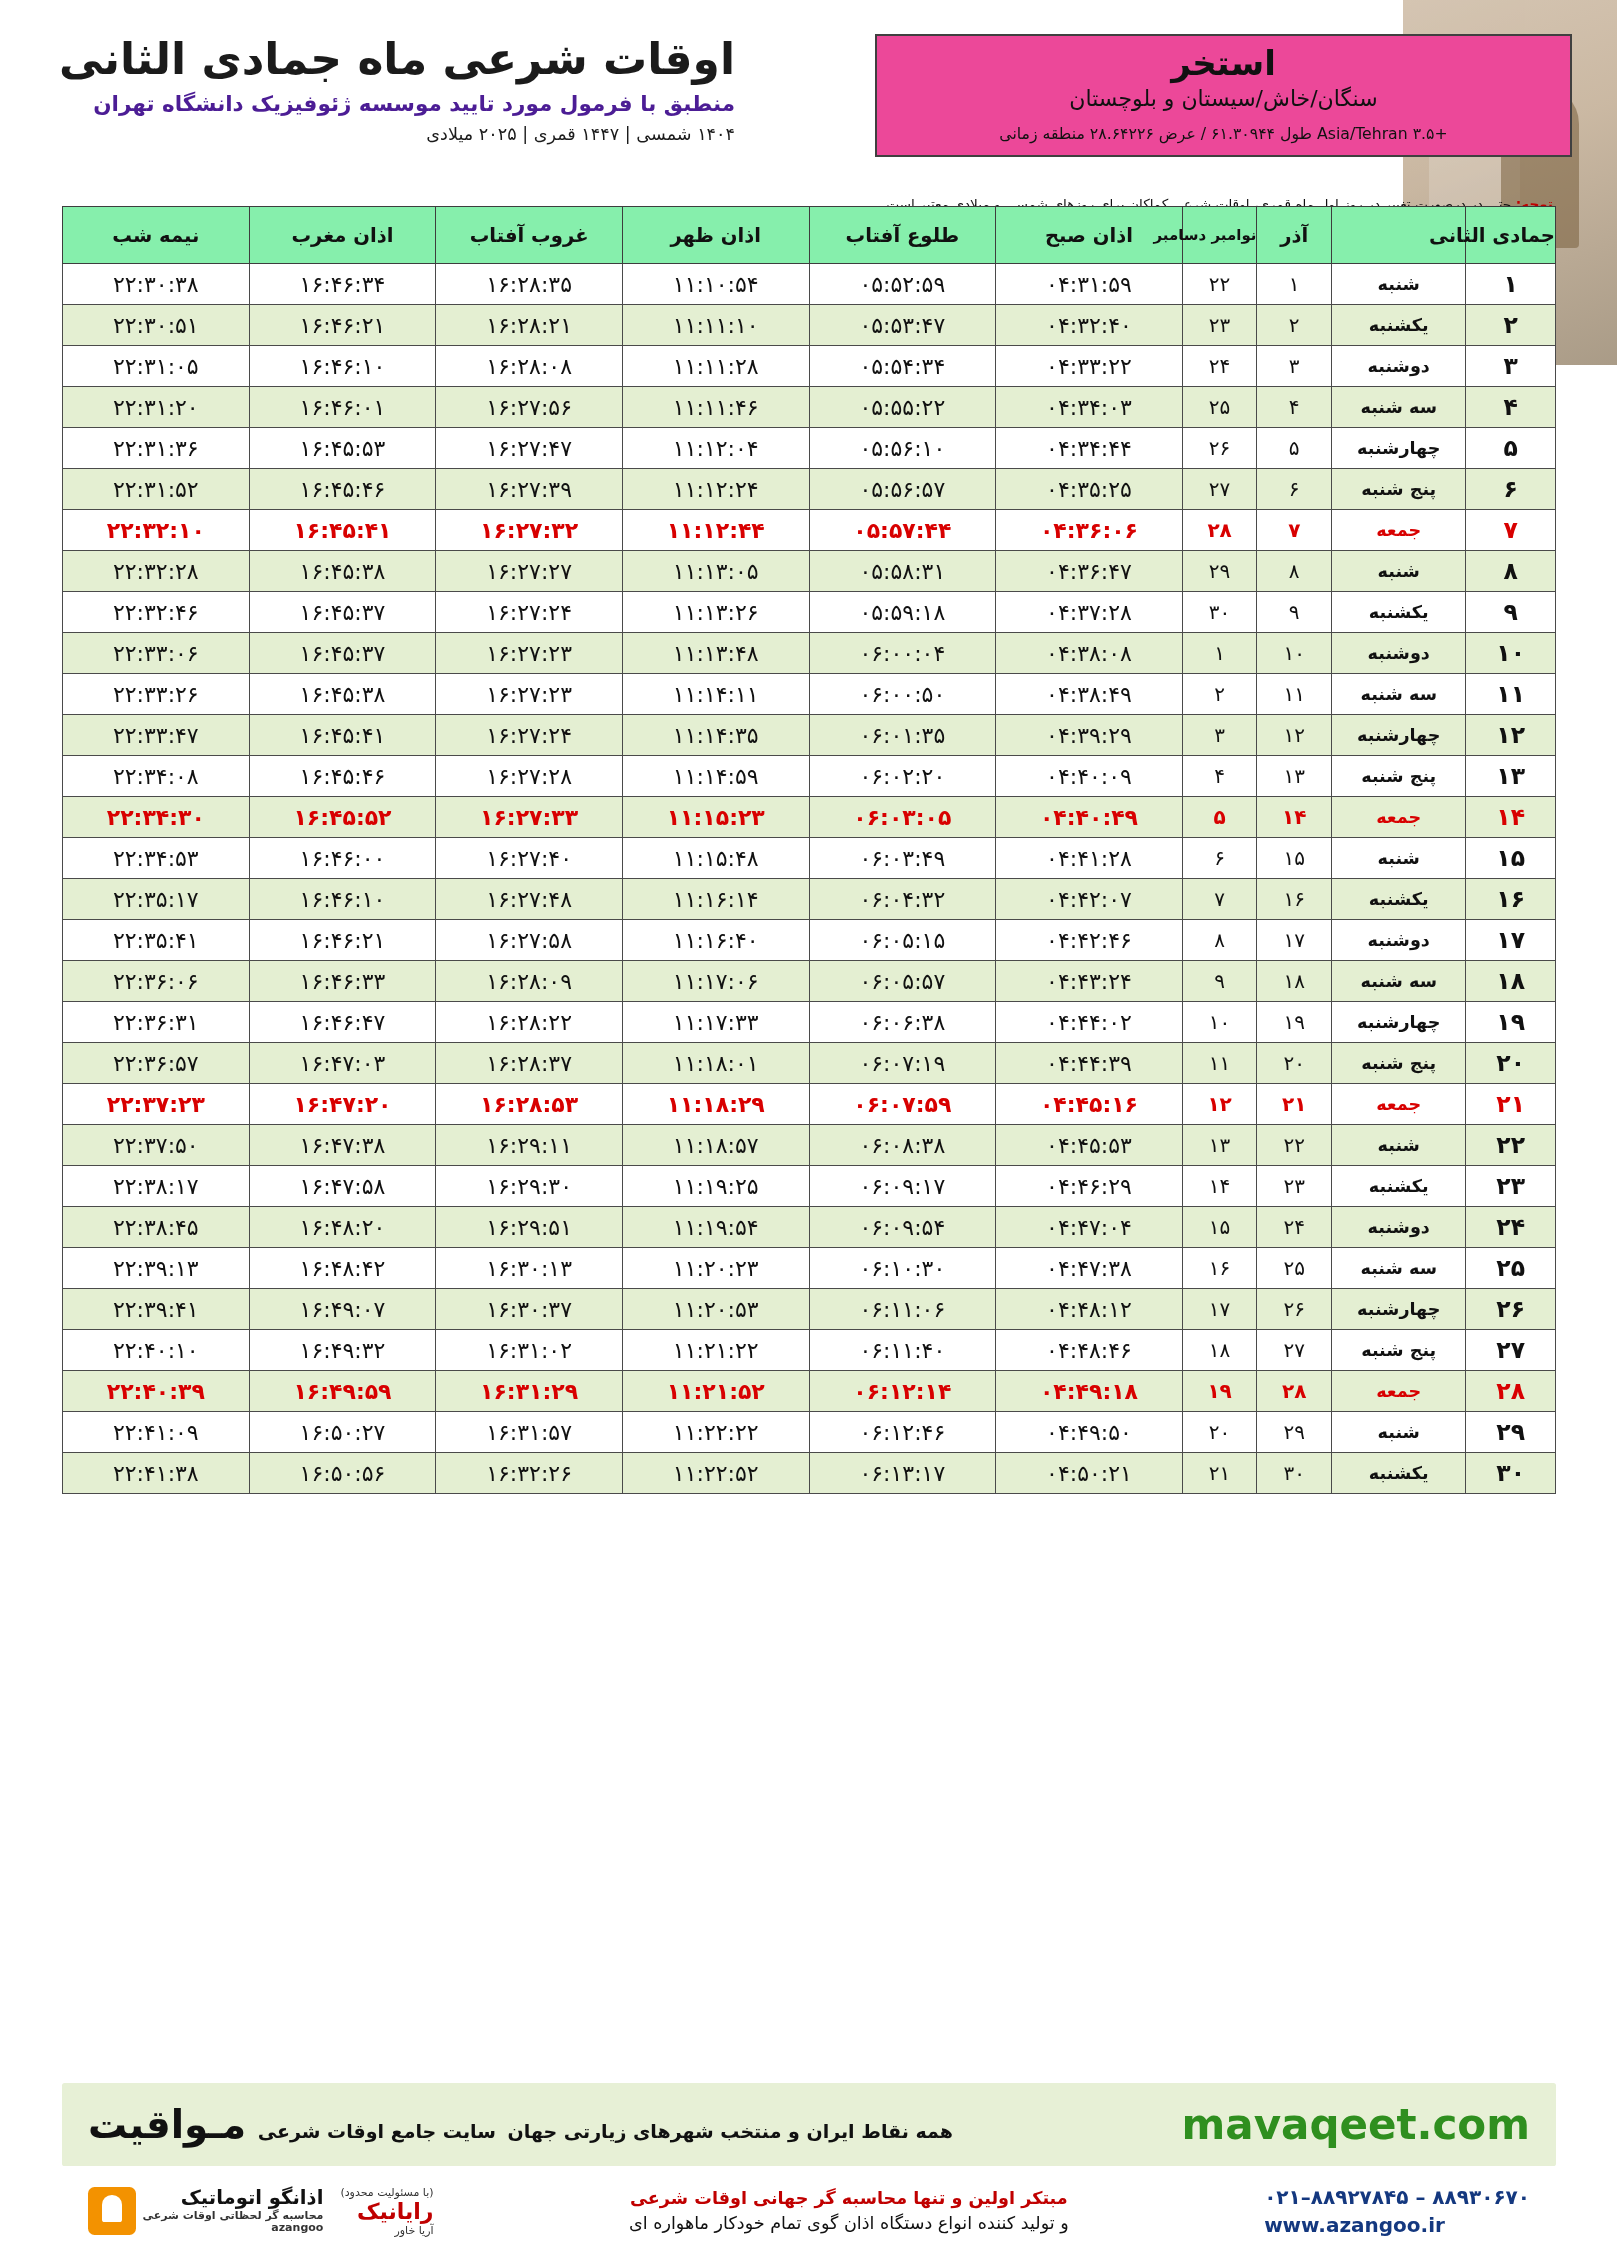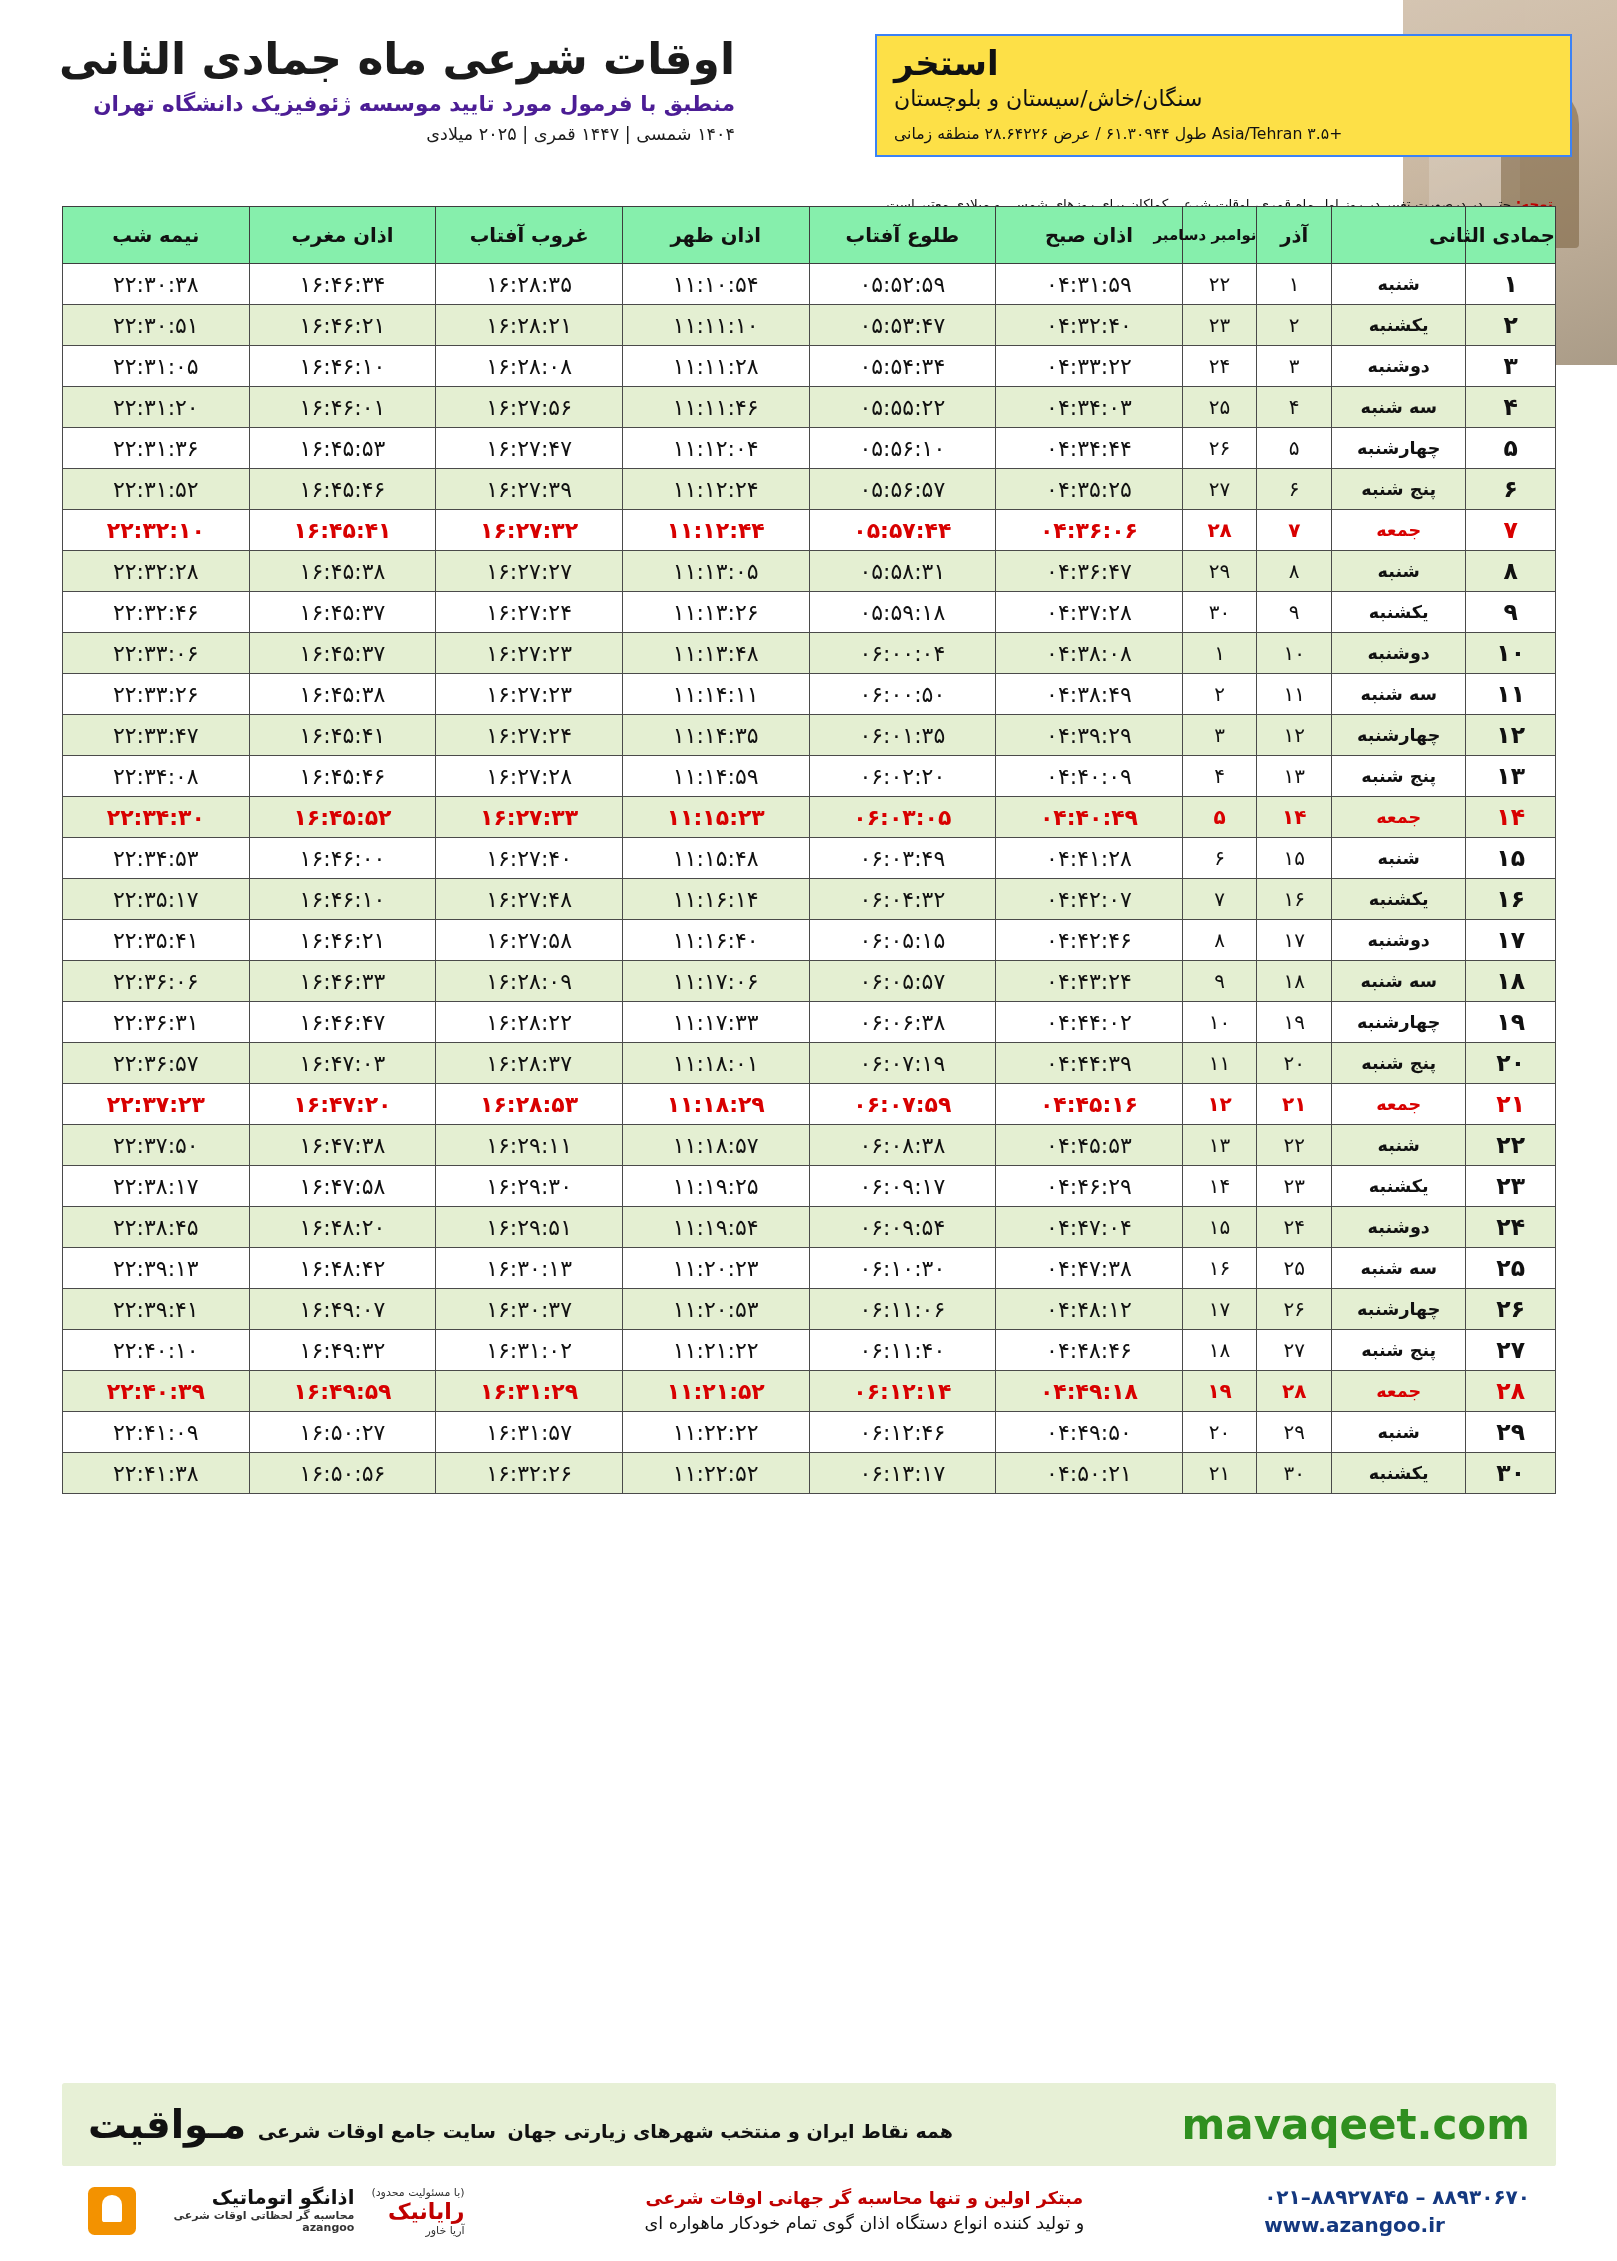--- a/index.html
+++ b/index.html
@@ -79,25 +79,25 @@
     color: #4c1d95;
     margin-top: 7.8px;
   }
   .title-years {
     font-size: 17.6px;
     color: #1b1b1b;
     margin-top: 7.8px;
   }
 
   .city-box {
-    border: 2px solid #3b82f6;
+    border: 2px solid #404040;
     padding: 9px 17px 11.7px;
-    text-align: left;
+    text-align: center;
     min-width: 659px;
-    background: #fde047;
+    background: #ec4899;
   }
   .city-name {
     font-size: 34px;
     font-weight: bold;
     color: #111;
     line-height: 1.1;
   }
   .city-region {
     font-size: 22px;
     color: #111;
@@ -246,21 +246,20 @@
     height: 27px;
     background: #fff;
     border-radius: 9.8px 9.8px 2.6px 2.6px;
   }
   .logo-text-fa {
     font-size: 19.6px;
     font-weight: bold;
     color: #111;
     line-height: 1.15;
     text-align: right;
-    margin-left: 31px;
   }
   .logo-text-sub {
     font-size: 11px;
     color: #333;
   }
   .logo-rayaneek {
     text-align: right;
   }
   .logo-rayaneek .r1 {
     font-size: 22px;

